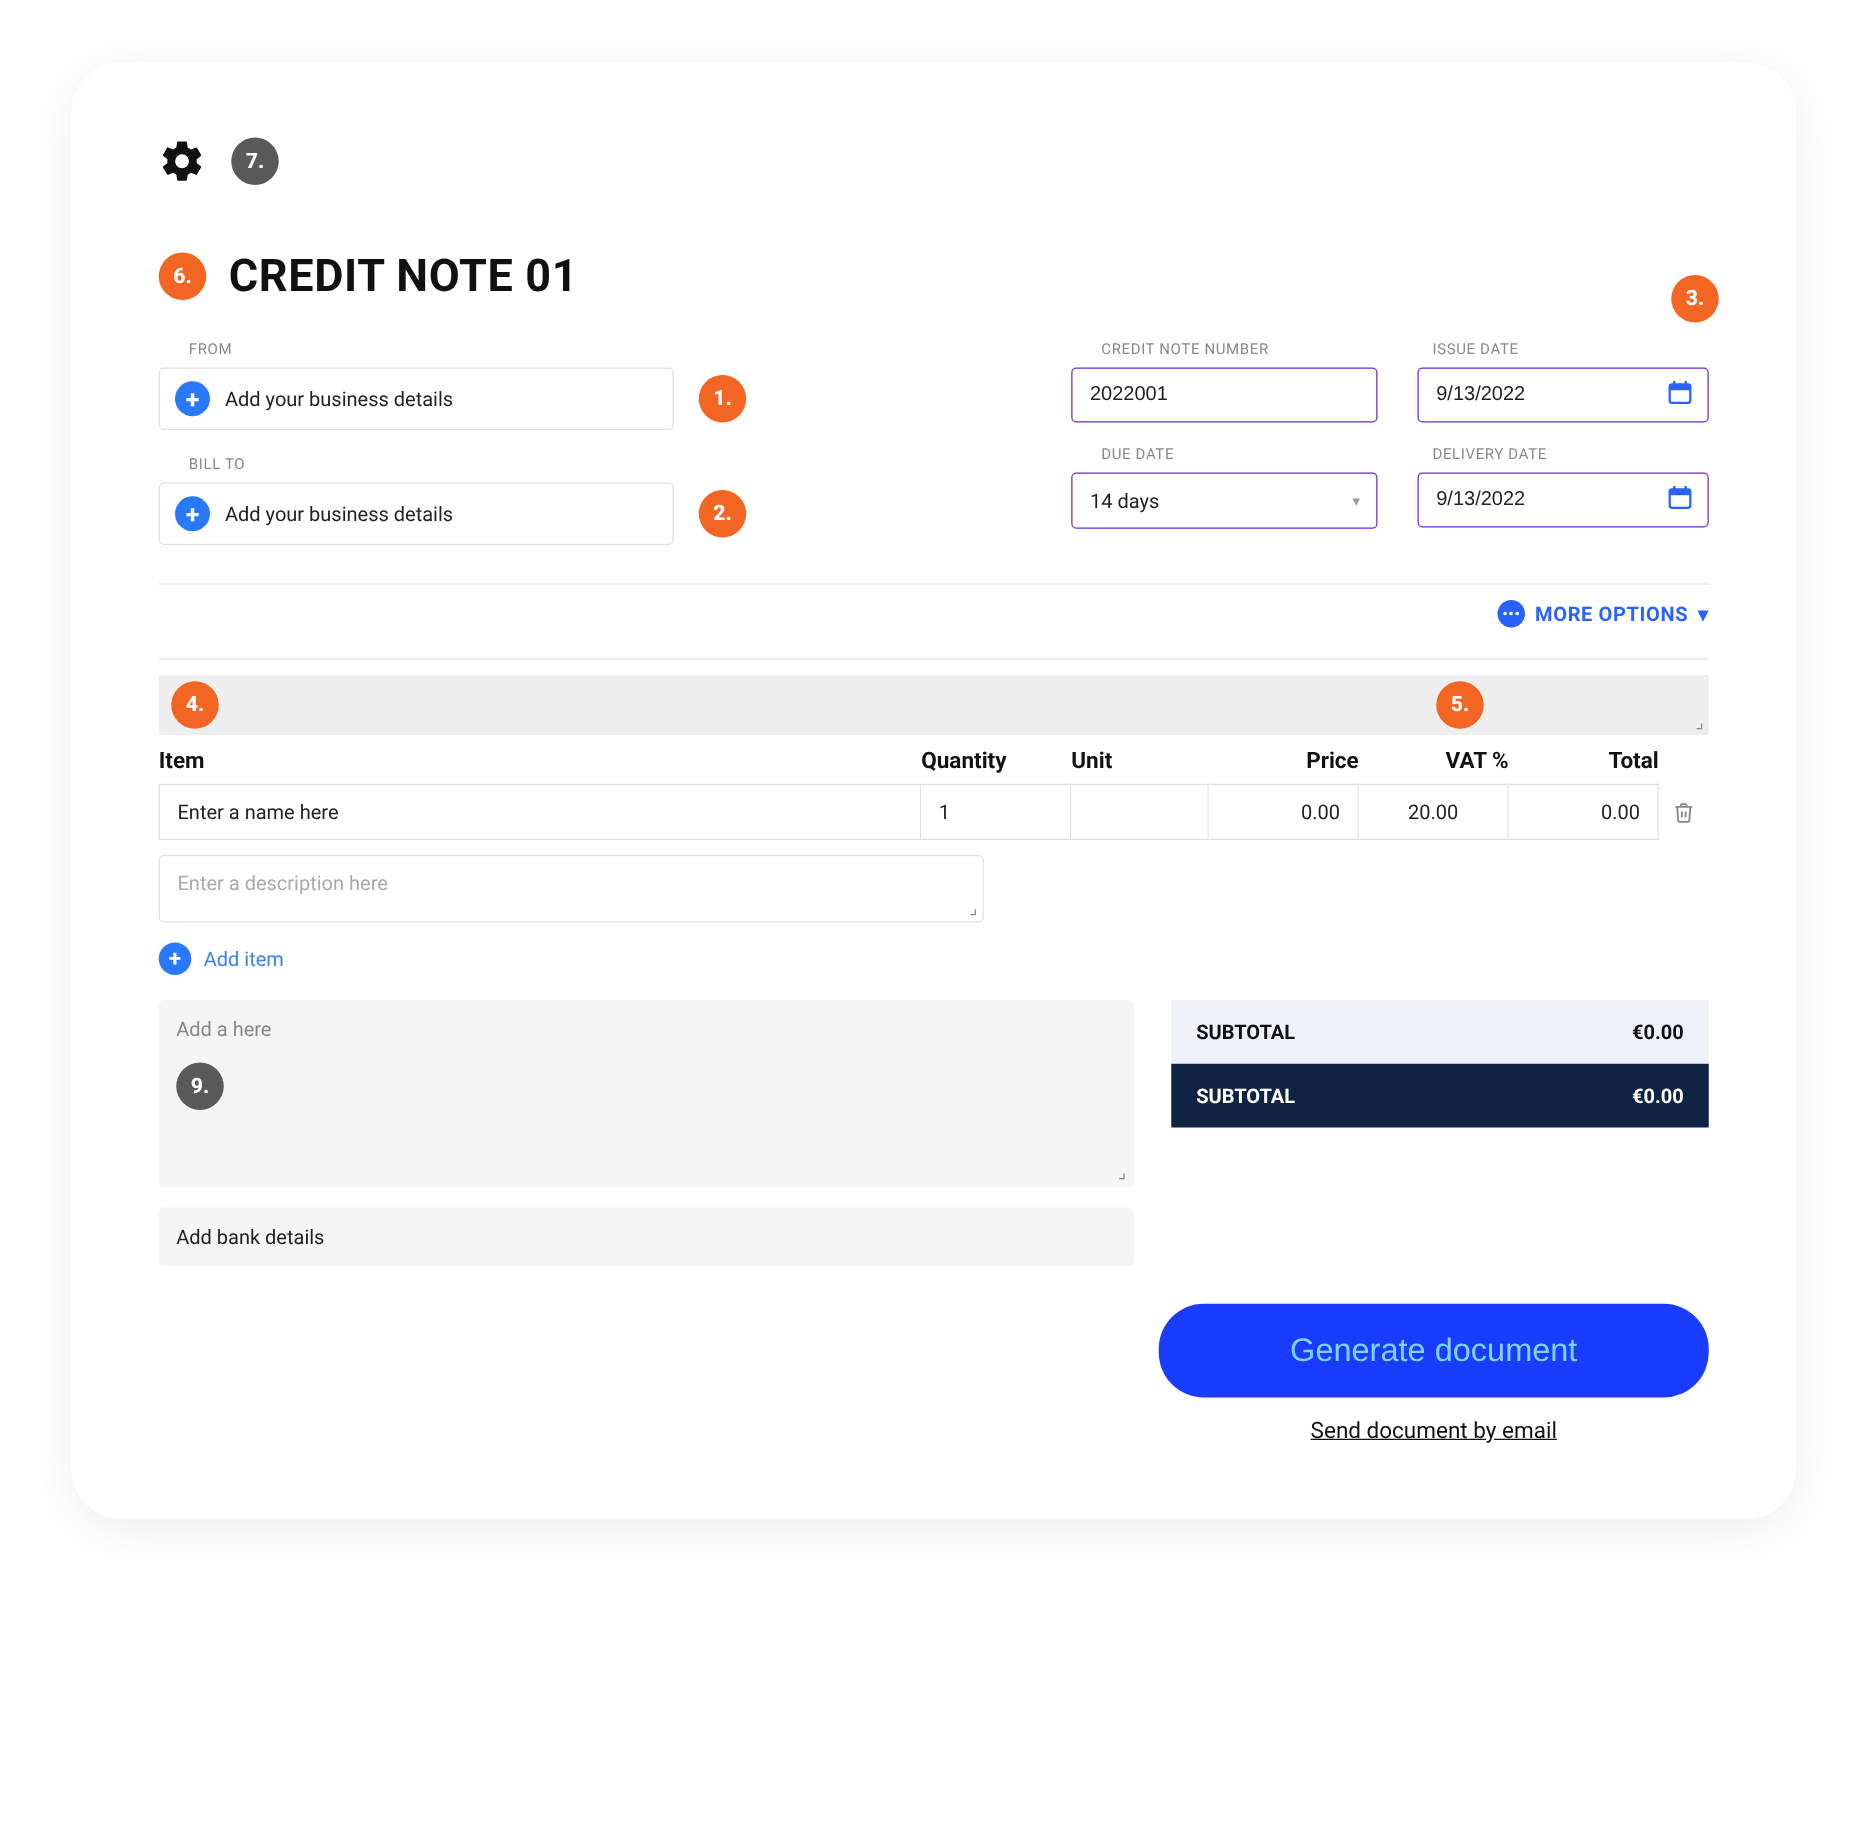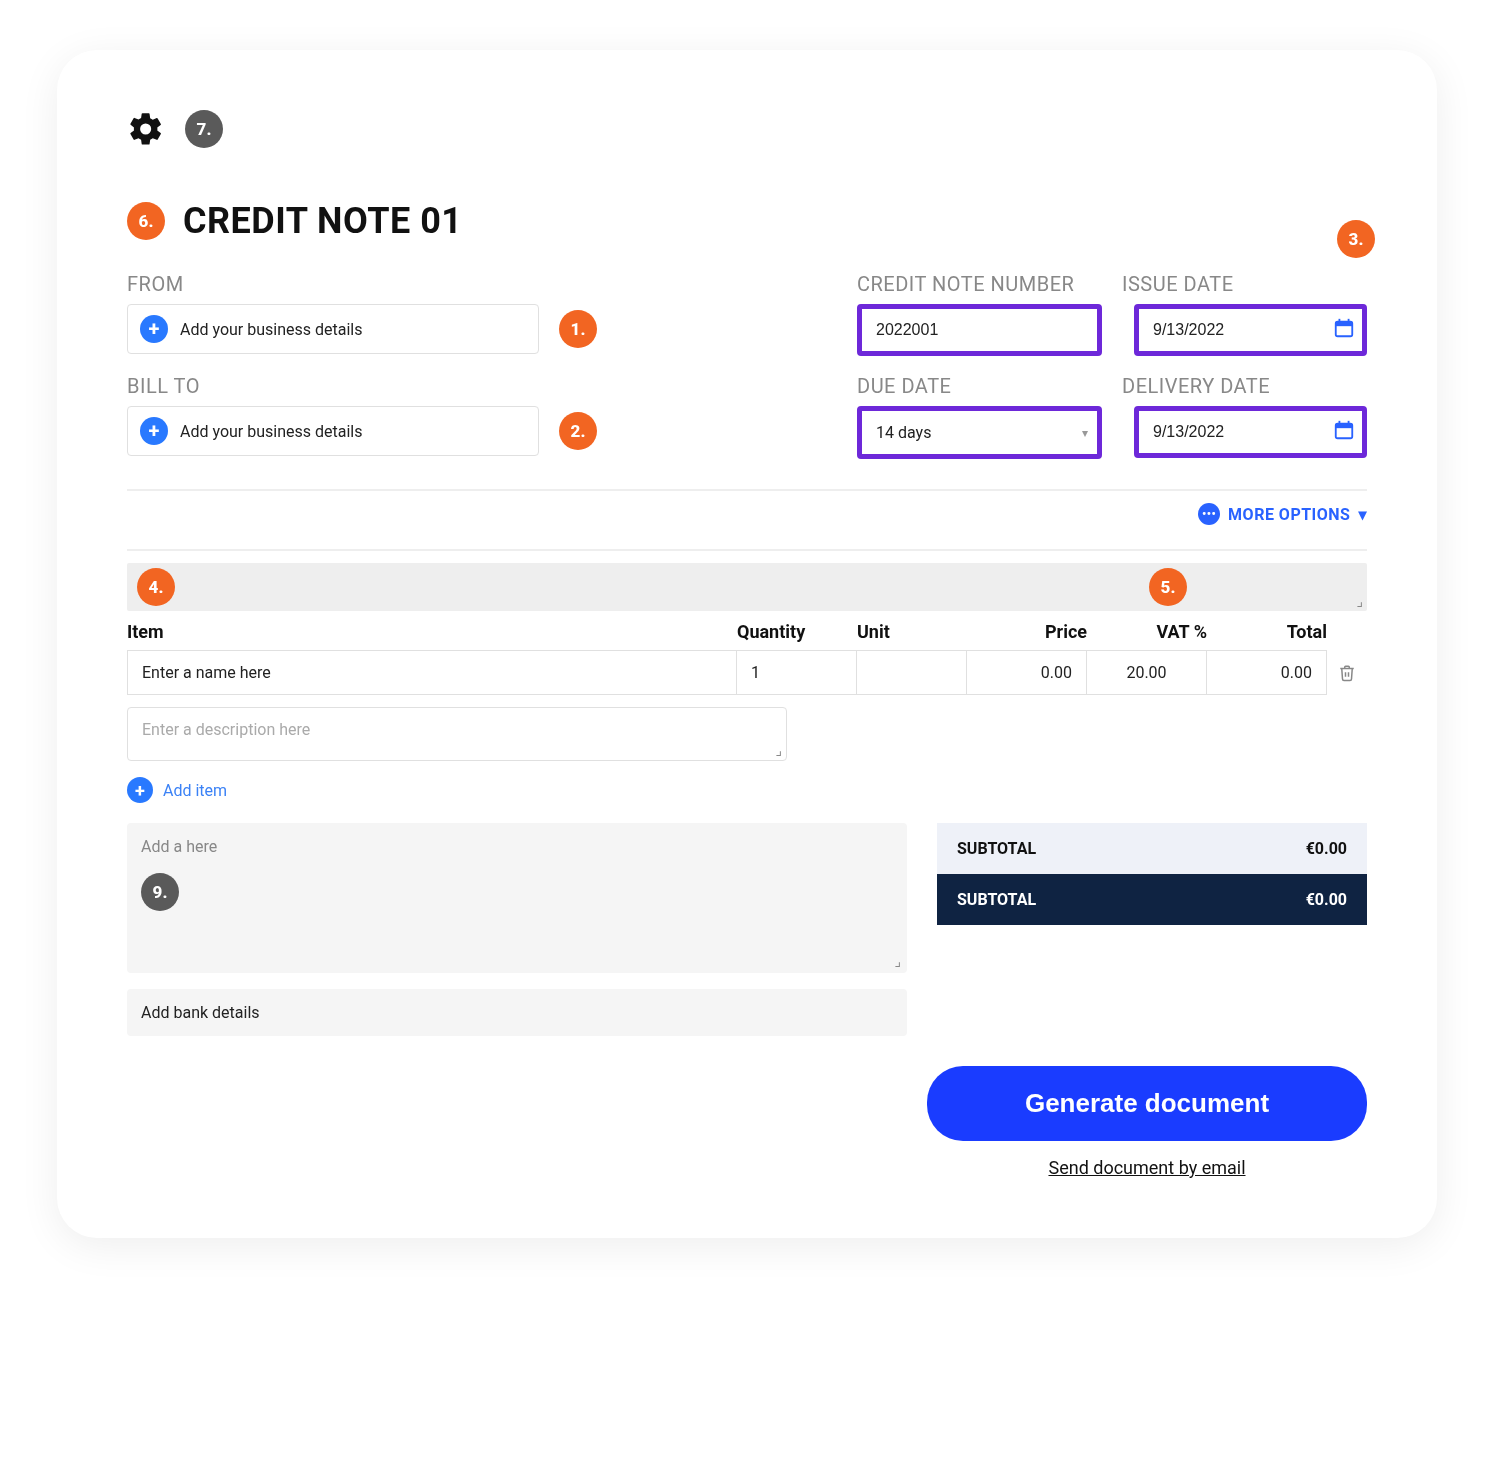--- a/index.html
+++ b/index.html
@@ -27,37 +27,37 @@
     width:52px; height:52px; border:2px dashed #aaa; border-radius:2px;
     display:flex; align-items:center; justify-content:center;
   }
   .logo-text { font-size:16px; color:#222; }
   .row-top { display:flex; justify-content:space-between; align-items:flex-start; margin-bottom:30px;}
   .title-wrap { display:flex; align-items:center; gap:18px; margin-top:22px;}
   .doc-title { font-size:36px; font-weight:700; letter-spacing:0.5px; color:#111; }
   .middle-row { display:flex; justify-content:space-between; align-items:flex-start; margin-bottom:30px;}
   .left-col { width:470px; }
   .right-col { width:510px; position:relative;}
-  .field-label { font-size:20px; color:#888; letter-spacing:0.5px; margin-bottom:8px; text-transform:uppercase;}
+  .field-label { font-size:12px; color:#888; letter-spacing:0.5px; margin-bottom:8px; text-transform:uppercase;margin-left:24px;}
   .party-input {
     display:flex; align-items:center; gap:12px; border:1px solid #e0e0e0; padding:10px 12px;
     border-radius:4px; cursor:pointer; background:#fff;
   }
   .plus-circle {
     width:28px; height:28px; border-radius:50%; background:#2979ff; color:#fff;
     display:flex; align-items:center; justify-content:center; font-size:20px; font-weight:700; flex-shrink:0;
   }
   .plus-circle.small { width:26px; height:26px; font-size:18px;}
   .party-text { font-size:16px; color:#222; }
   .from-group { margin-bottom:20px;}
   .billto-group { }
   .meta-grid { display:grid; grid-template-columns: 1fr 1fr; gap:18px 20px; }
   .meta-field { display:flex; flex-direction:column; }
   .text-input {
-    border:5px solid #6d28d9; border-radius:4px; padding:12px 14px; font-size:16px; color:#222; background:#fff;
+    border:1px solid #6d28d9; border-radius:4px; padding:12px 14px; font-size:16px; color:#222; background:#fff;
   }
   .date-input { position:relative;padding-left:12px; }
   .cal-icon { position:absolute; right:12px; top:50%; transform:translateY(-50%); color:#2962ff; pointer-events:none;}
   .select-input { position:relative; }
   .sel-arrow { position:absolute; right:14px; top:50%; transform:translateY(-50%); color:#999; font-size:12px; pointer-events:none;}
   hr.sep { border:none; border-top:2px solid #eee; margin:24px 0 12px 0;}
   .more-opt { display:flex; justify-content:flex-end; align-items:center; gap:8px; color:#2962ff; font-weight:700; font-size:16px; cursor:pointer; letter-spacing:0.5px;}
   .more-dots { width:22px; height:22px; border-radius:50%; background:#2962ff; display:flex; align-items:center; justify-content:center; color:#fff; font-size:12px; font-weight:bold;}
   .items-area { margin-top:8px; position:relative;}
   .banner-row { height:48px; background:#eee; border-radius:2px; position:relative; margin-bottom:6px;}
@@ -97,22 +97,22 @@
   .subtotal-row { display:flex; justify-content:space-between; padding:16px 20px; font-weight:700; font-size:16px;}
   .subtotal-light { background:#eef1f8; color:#111;}
   .subtotal-dark { background:#0f2342; color:#fff;}
   .bank-row {
     width:780px; margin-top:16px; background:#f5f5f5; padding:14px; font-size:16px; color:#222;
     border-radius:4px; cursor:pointer;
   }
   .action-area { margin-top:30px; display:flex; justify-content:flex-end;}
   .action-col { width:440px; display:flex; flex-direction:column; align-items:center; gap:16px;}
   .gen-btn {
-    width:100%; padding:22px 0; background:#1a3cff; color:#ffffff; border:none;
-    border-radius:36px; font-size:26px; font-weight:700; cursor:pointer;
+    width:100%; padding:22px 0; background:#1a3cff; color:#7dd3fc; border:none;
+    border-radius:36px; font-size:26px; font-weight:400; cursor:pointer;
   }
   .send-link { font-size:18px; color:#111; text-decoration:underline; cursor:pointer;}
   .bubble {
     width:38px; height:38px; border-radius:50%; display:flex; align-items:center;
     justify-content:center; font-weight:800; font-size:17px; color:#fff; flex-shrink:0;
   }
   .grey { background:#5a5a5a; }
   .orange { background:#f26522; }
   .bubble-inline { display:inline-flex; vertical-align:middle;}
   .abs { position:absolute; }

